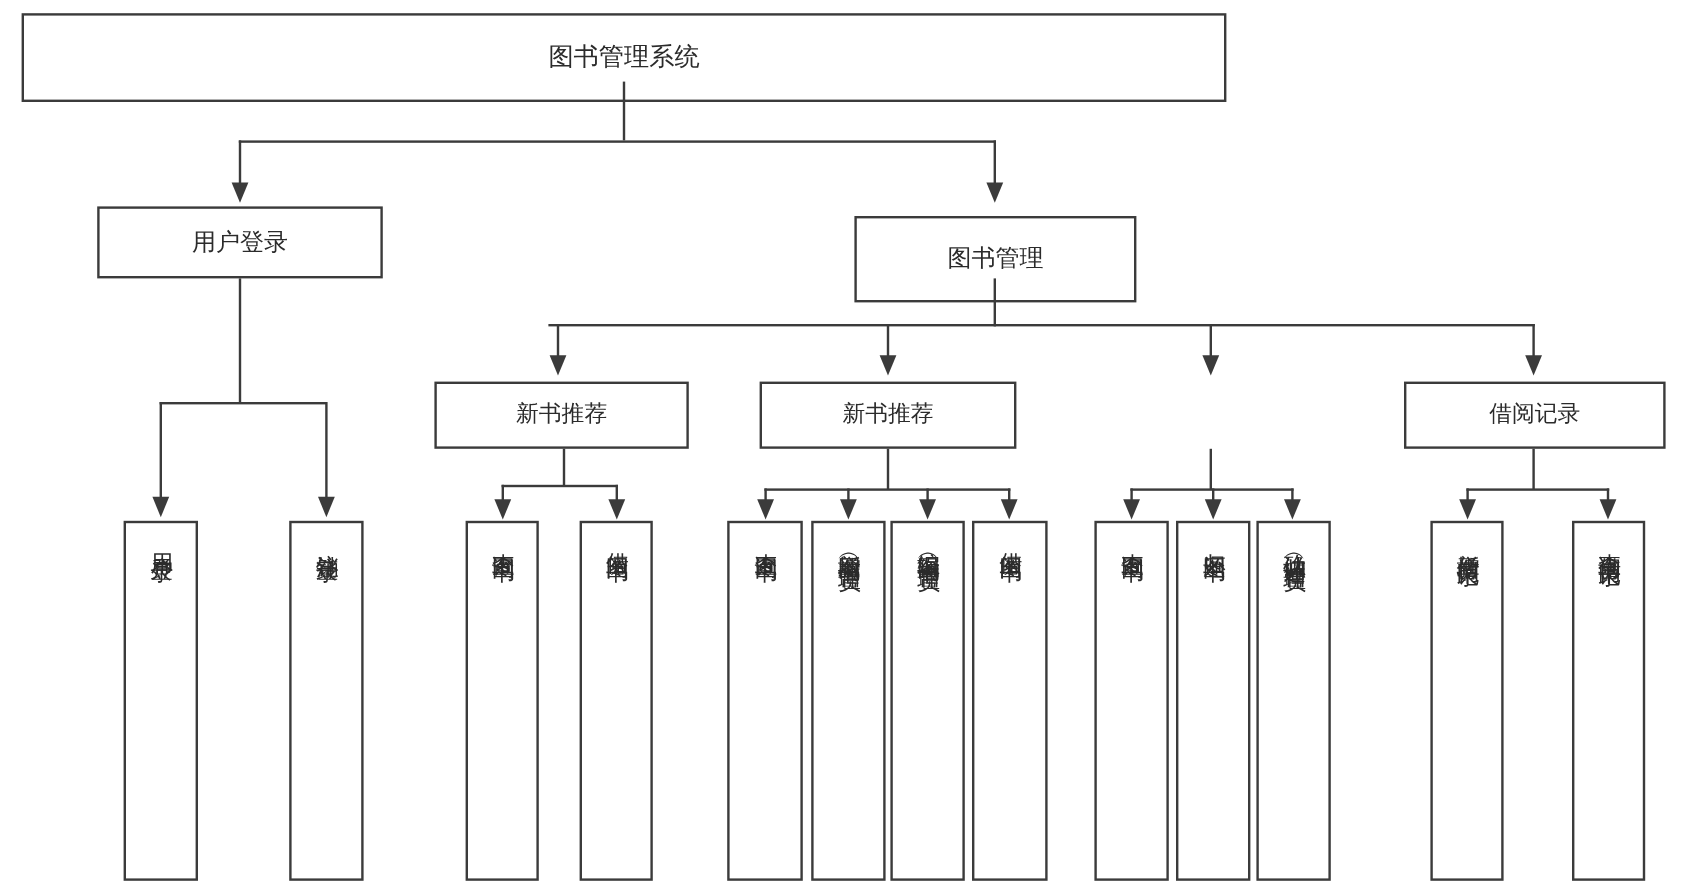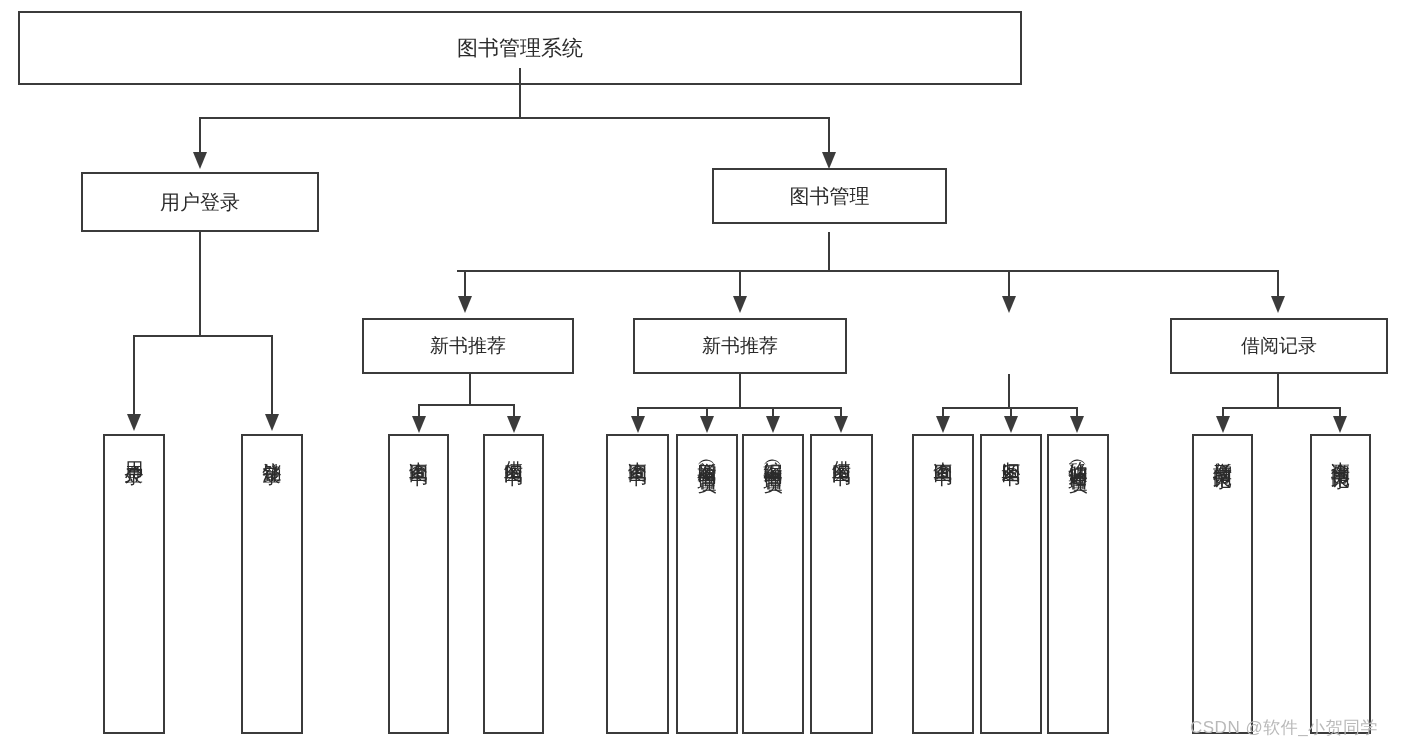--- a/index.html
+++ b/index.html
@@ -92,21 +92,21 @@
   <div class="vline" style="left:519px; top:68px; width:2px; height:49px;"></div>
   <div class="hline" style="left:199px; top:117px; width:631px; height:2px;"></div>
   <div class="vline" style="left:199px; top:117px; width:2px; height:38px;"></div>
   <div class="arrow" style="left:193px; top:152px;"></div>
   <div class="vline" style="left:828px; top:117px; width:2px; height:38px;"></div>
   <div class="arrow" style="left:822px; top:152px;"></div>
 
   <div class="node lvl1" style="left:81px; top:172px; width:238px; height:60px;">
     <span>用户登录</span>
   </div>
-  <div class="node lvl1" style="left:712px; top:168px; width:235px; height:56px;">
+  <div class="node lvl1" style="left:712px; top:180px; width:235px; height:72px;">
     <span>图书管理</span>
   </div>
 
   <div class="vline" style="left:199px; top:232px; width:2px; height:104px;"></div>
   <div class="hline" style="left:133px; top:335px; width:139px; height:2px;"></div>
   <div class="vline" style="left:133px; top:335px; width:2px; height:82px;"></div>
   <div class="arrow" style="left:127px; top:414px;"></div>
   <div class="vline" style="left:271px; top:335px; width:2px; height:82px;"></div>
   <div class="arrow" style="left:265px; top:414px;"></div>
 
@@ -202,17 +202,14 @@
     <span class="vtext">确认归还（管理员）</span>
   </div>
 
   <div class="node leaf" style="left:1192px; top:434px; width:61px; height:300px;">
     <span class="vtext">新增借阅记录</span>
   </div>
   <div class="node leaf" style="left:1310px; top:434px; width:61px; height:300px;">
     <span class="vtext">查询借阅记录</span>
   </div>
 
-  <div id="watermark" style="left:1190px; top:716px;">
-    <span>CSDN @软件_小贺同学</span>
-  </div>
 
 </div>
 
 </body></html>

